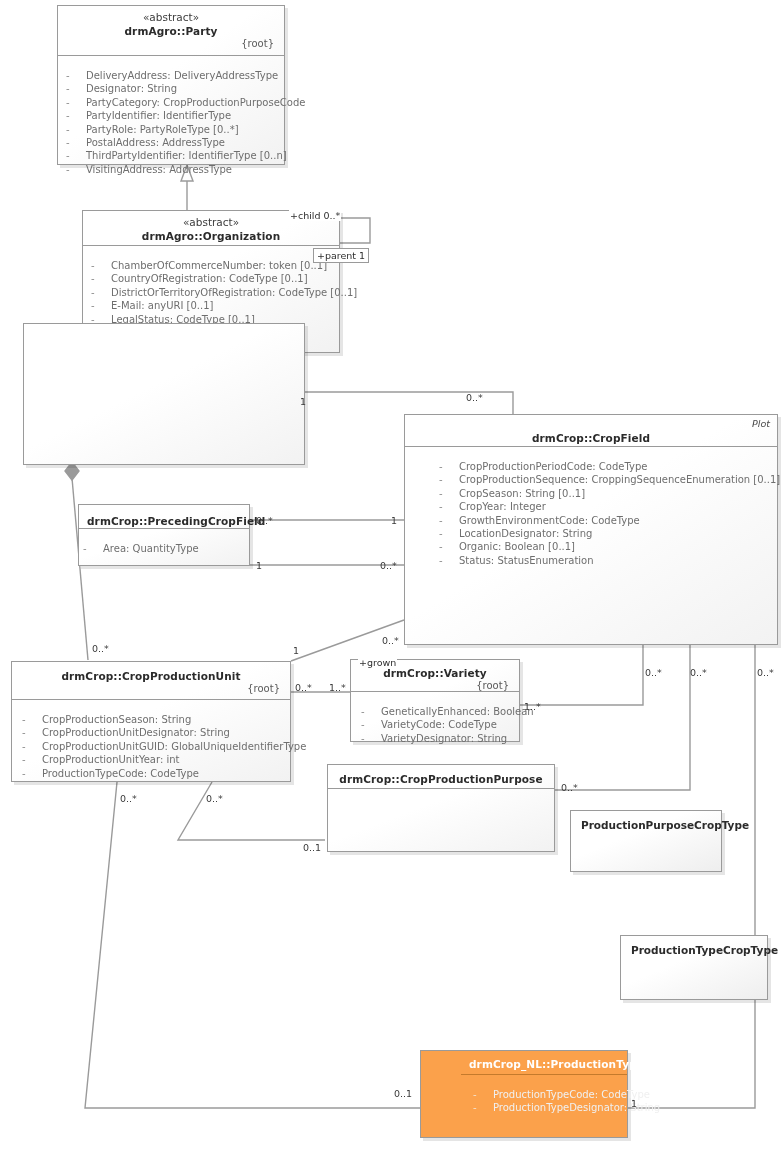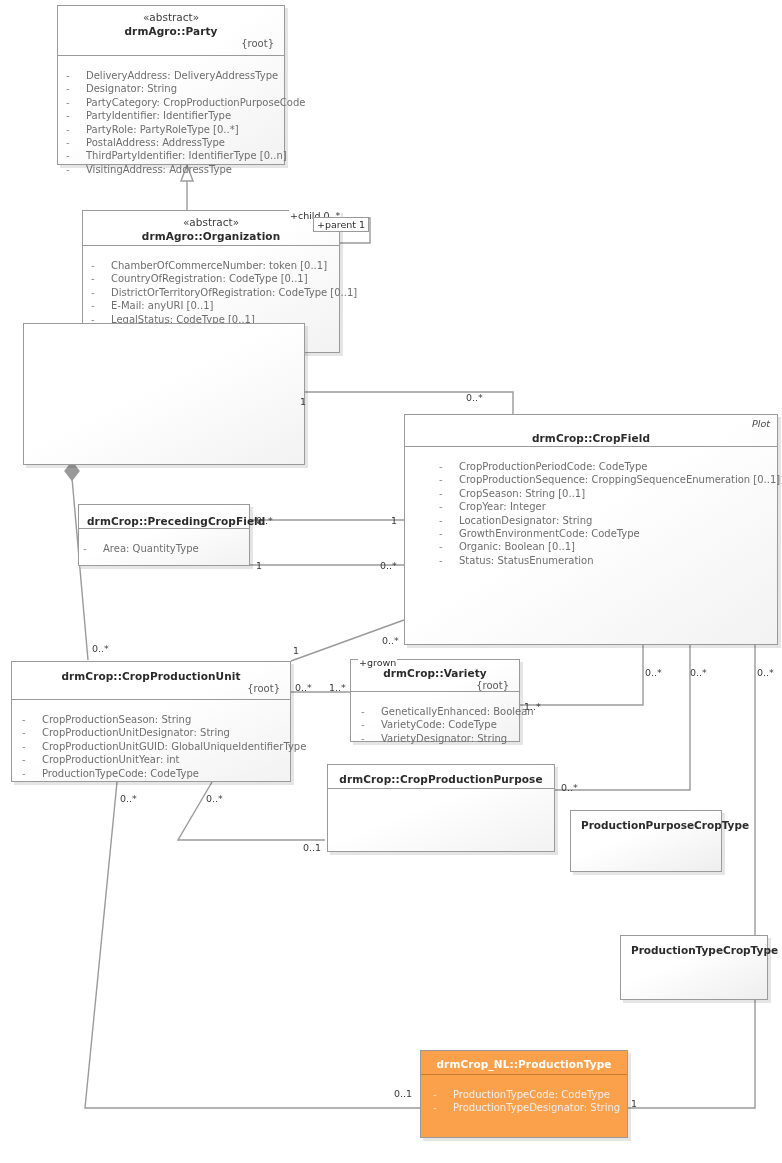--- a/index.html
+++ b/index.html
@@ -97,20 +97,21 @@
     padding: 8px 0 0 10px;
     text-align: left;
   }
   
   .uml-class.orange {
     background: #f9a council;
   }
   .uml-class.orange {
     background: linear-gradient(to bottom, #fba14b 0%, #fba14b 100%);
     border: 1px solid #9a9a9a;
+    padding-left: 40px;
   }
   .uml-class.orange .uml-header { border-bottom: 1px solid #c47a2c; }
   .uml-class.orange .cls-name { color: #ffffff; }
   .uml-class.orange .attr { color: #f0f0f0; }
   .uml-class.orange .attr .vis { color: #f3e2cf; }
 
   
   .edges {
     position: absolute;
     left: 0; top: 0;
@@ -235,22 +236,22 @@
   <div class="uml-class" style="left:404px; top:414px; width:374px; height:231px;">
     <div class="uml-header" style="height:32px;">
       <span class="corner-tag">Plot</span>
       <span class="cls-name" style="padding-top:11px;">drmCrop::CropField</span>
     </div>
     <div class="uml-attrs" style="padding-left:34px;">
       <span class="attr"><span class="vis">-</span><span>CropProductionPeriodCode: CodeType</span></span>
       <span class="attr"><span class="vis">-</span><span>CropProductionSequence: CroppingSequenceEnumeration [0..1]</span></span>
       <span class="attr"><span class="vis">-</span><span>CropSeason: String [0..1]</span></span>
       <span class="attr"><span class="vis">-</span><span>CropYear: Integer</span></span>
+      <span class="attr"><span class="vis">-</span><span>GrowthEnvironmentCode: CodeType</span></span>
       <span class="attr"><span class="vis">-</span><span>LocationDesignator: String</span></span>
-      <span class="attr"><span class="vis">-</span><span>GrowthEnvironmentCode: CodeType</span></span>
       <span class="attr"><span class="vis">-</span><span>Organic: Boolean [0..1]</span></span>
       <span class="attr"><span class="vis">-</span><span>Status: StatusEnumeration</span></span>
     </div>
   </div>
 
   <div class="uml-class" style="left:78px; top:504px; width:172px; height:62px;">
     <div class="uml-header" style="height:24px;">
       <span class="cls-name" style="padding-top:4px;">drmCrop::PrecedingCropField</span>
     </div>
     <div class="uml-attrs" style="padding-left:4px;">
@@ -302,21 +303,21 @@
     <div class="uml-header" style="height:24px;">
       <span class="cls-name" style="padding-top:1px;">drmCrop_NL::ProductionType</span>
     </div>
     <div class="uml-attrs" style="padding-left:12px;">
       <span class="attr"><span class="vis">-</span><span>ProductionTypeCode: CodeType</span></span>
       <span class="attr"><span class="vis">-</span><span>ProductionTypeDesignator: String</span></span>
     </div>
   </div>
 
   <span class="rlabel" style="left:289px; top:210px;">+child 0..*</span>
-  <span class="rolebox" style="left:313px; top:217px;text-align:right;">+parent 1</span>
+  <span class="rolebox" style="left:313px; top:248px;text-align:right;">+parent 1</span>
   <span class="rlabel" style="left:358px; top:613px;margin-top:44px;">+grown</span>
 
   <span class="mlabel" style="left:300px; top:396px;">1</span>
   <span class="mlabel" style="left:466px; top:392px;">0..*</span>
 
   <span class="mlabel" style="left:256px; top:515px;">0..*</span>
   <span class="mlabel" style="left:391px; top:515px;">1</span>
   <span class="mlabel" style="left:256px; top:560px;">1</span>
   <span class="mlabel" style="left:380px; top:560px;">0..*</span>
 

